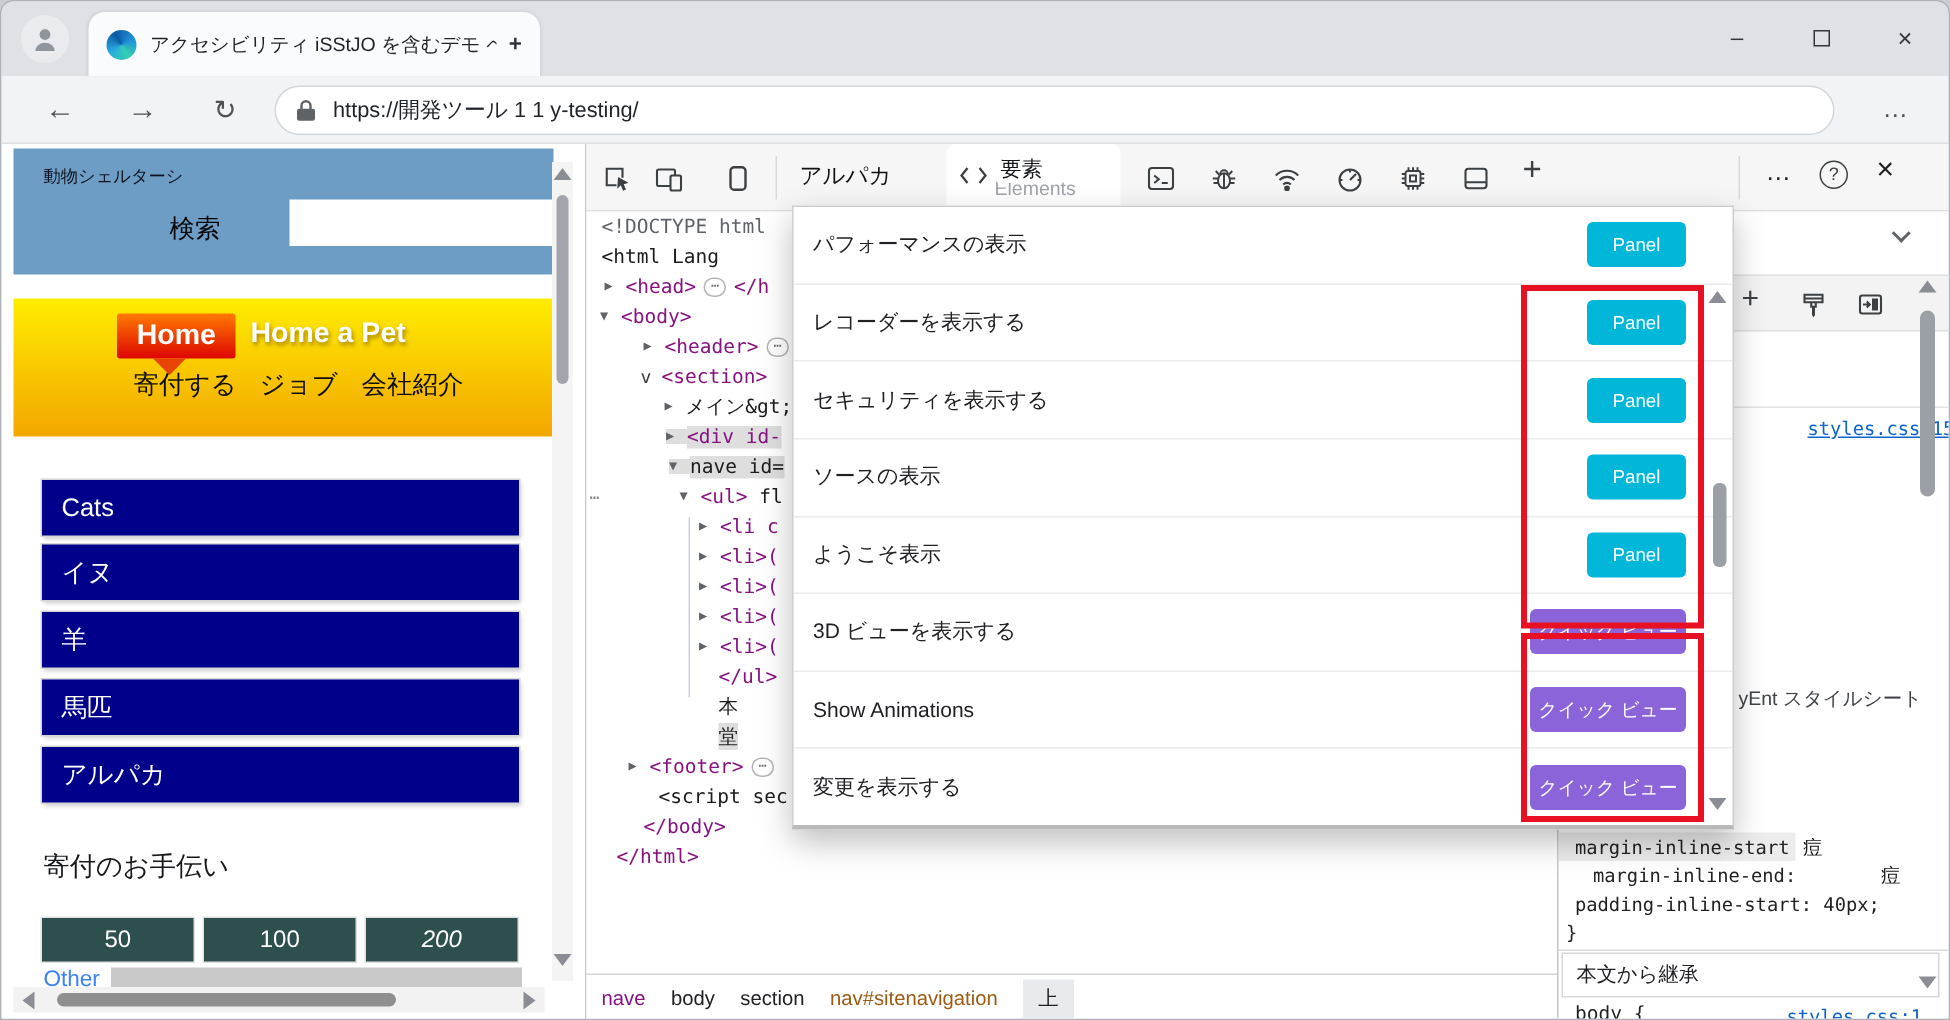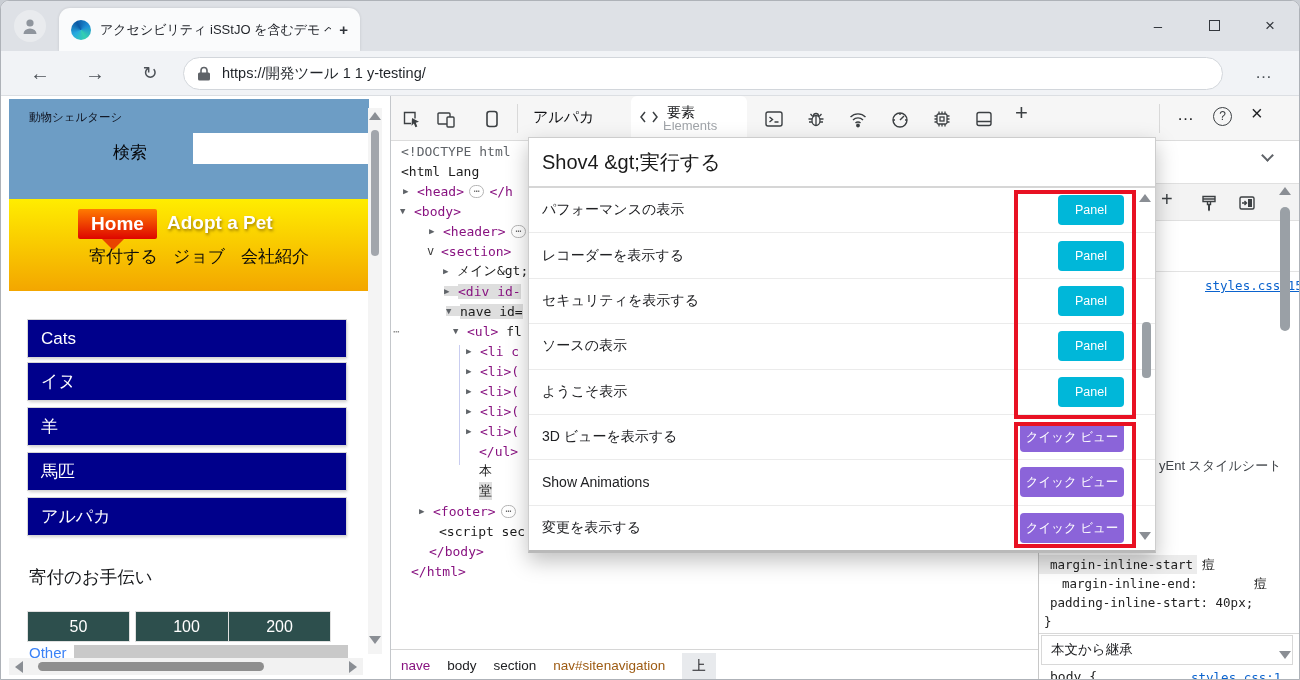--- a/index.html
+++ b/index.html
@@ -27,21 +27,21 @@
   .nav-glyph{position:absolute;top:7px;width:30px;height:30px;text-align:center;line-height:30px;font-size:20px;color:#4c5157;}
   .nb-back{left:24px;}.nb-fwd{left:79px;}.nb-reload{left:134px;font-size:18px;}
   .addressbar{position:absolute;left:182px;top:6px;width:1040px;height:33px;border-radius:17px;background:#fff;
        border:1px solid #d2d6db;display:flex;align-items:center;padding:0 14px;}
   .lock{margin-right:12px;display:flex;}
   .url{font-size:14.5px;color:#1f2328;}
   .nb-more{left:1248px;font-size:17px;letter-spacing:1px;}
 
   
   .page-pane{position:absolute;left:0;top:95px;width:390px;height:585px;background:#fff;border-right:1px solid #c4c7cb;}
-  .blue-hd{position:absolute;left:8px;top:3px;width:360px;height:100px;background:#6d9dc5;}
+  .blue-hd{position:absolute;left:8px;top:3px;width:360px;height:84px;background:#6d9dc5;}
   .site-small{position:absolute;left:20px;top:11px;font-size:11.5px;color:#0f1320;}
   .search-label{position:absolute;left:104px;top:42px;font-size:17px;color:#06080c;}
   .search-input{position:absolute;left:184px;top:34px;width:176px;height:31px;border:none;background:#fff;outline:none;font-size:14px;}
   .site-big{position:absolute;left:17px;top:52px;font-size:28px;color:#fff;letter-spacing:1px;}
   .yellow-nav{position:absolute;left:8px;top:103px;width:360px;height:92px;background:linear-gradient(180deg,#ffed00,#f3a600);}
   .home-btn{position:absolute;left:69px;top:10px;width:79px;height:30px;border-radius:2px;text-align:center;line-height:30px;
        background:linear-gradient(180deg,#ff7b00,#de0500);color:#fff;font-size:19px;font-weight:bold;}
   .home-arrow{position:absolute;left:93px;top:40px;width:0;height:0;border-left:11px solid transparent;
        border-right:11px solid transparent;border-top:11px solid #e84300;}
   .adopt{position:absolute;left:158px;top:13px;font-size:19px;font-weight:bold;color:#fff;text-shadow:1px 2px 3px rgba(90,60,0,.55);}
@@ -179,39 +179,39 @@
 
   <div class="page-pane">
     <div class="blue-hd">
       <div class="site-small">動物シェルターシ</div>
       <div class="search-label">検索</div>
       <input class="search-input" value="" style="">
     </div>
     <div class="yellow-nav">
       <div class="home-btn">Home</div>
       <div class="home-arrow"></div>
-      <div class="adopt">Adopt a Pet</div>
+      <div class="adopt">Home a Pet</div>
       <div class="nav2 nav2-donate">寄付する</div>
       <div class="nav2 nav2-jobs">ジョブ</div>
       <div class="nav2 nav2-about">会社紹介</div>
     </div>
 
     <div>
         <div class="animal-btn" style="top: 224px;">Cats</div>
         <div class="animal-btn" style="top: 267px;">イヌ</div>
         <div class="animal-btn" style="top: 312px;">羊</div>
         <div class="animal-btn" style="top: 357px;">馬匹</div>
         <div class="animal-btn" style="top: 402px;">アルパカ</div>
       </div>
 
     <div class="donate-h">寄付のお手伝い</div>
     <div>
         <div class="donate-btn" style="left: 27px;">50</div>
         <div class="donate-btn" style="left: 135px;">100</div>
-        <div class="donate-btn" style="left: 228px;">200</div>
+        <div class="donate-btn" style="left: 243px; font-style: italic;">200</div>
       </div>
     <div class="other-label">Other</div>
     <input class="other-input" style="">
 
     <div class="hscroll">
       <span class="tri tri-left" style="left:6px;top:3px;"></span>
       <span class="hthumb"></span>
       <span class="tri tri-right" style="right:6px;top:3px;"></span>
     </div>
     <div class="vscroll">
@@ -383,21 +383,20 @@
 
     <div class="sp-vtrack">
       <span class="tri tri-up" style="left:2px;top:4px;"></span>
       <span class="sp-vthumb"></span>
 
     </div>
     <span class="tri tri-down" style="left:240px;top:510px;"></span>
   </div>
 
   <div class="palette">
-    <div class="pal-title">Shov4 &amp;gt;実行する</div>
     <div class="pal-rows">
         <div class="pal-row">
           <span class="pal-label">パフォーマンスの表示</span>
           <span class="pal-badge badge-panel">Panel</span>
         </div>
         <div class="pal-row">
           <span class="pal-label">レコーダーを表示する</span>
           <span class="pal-badge badge-panel">Panel</span>
         </div>
         <div class="pal-row">

